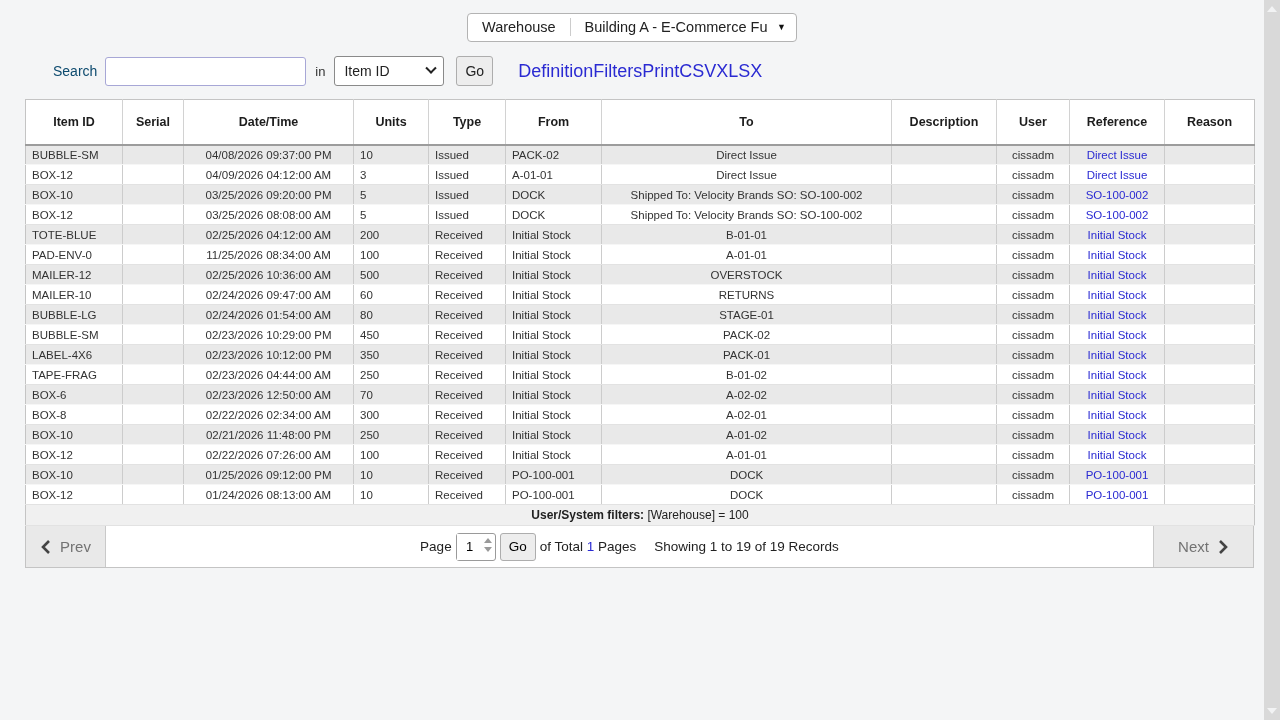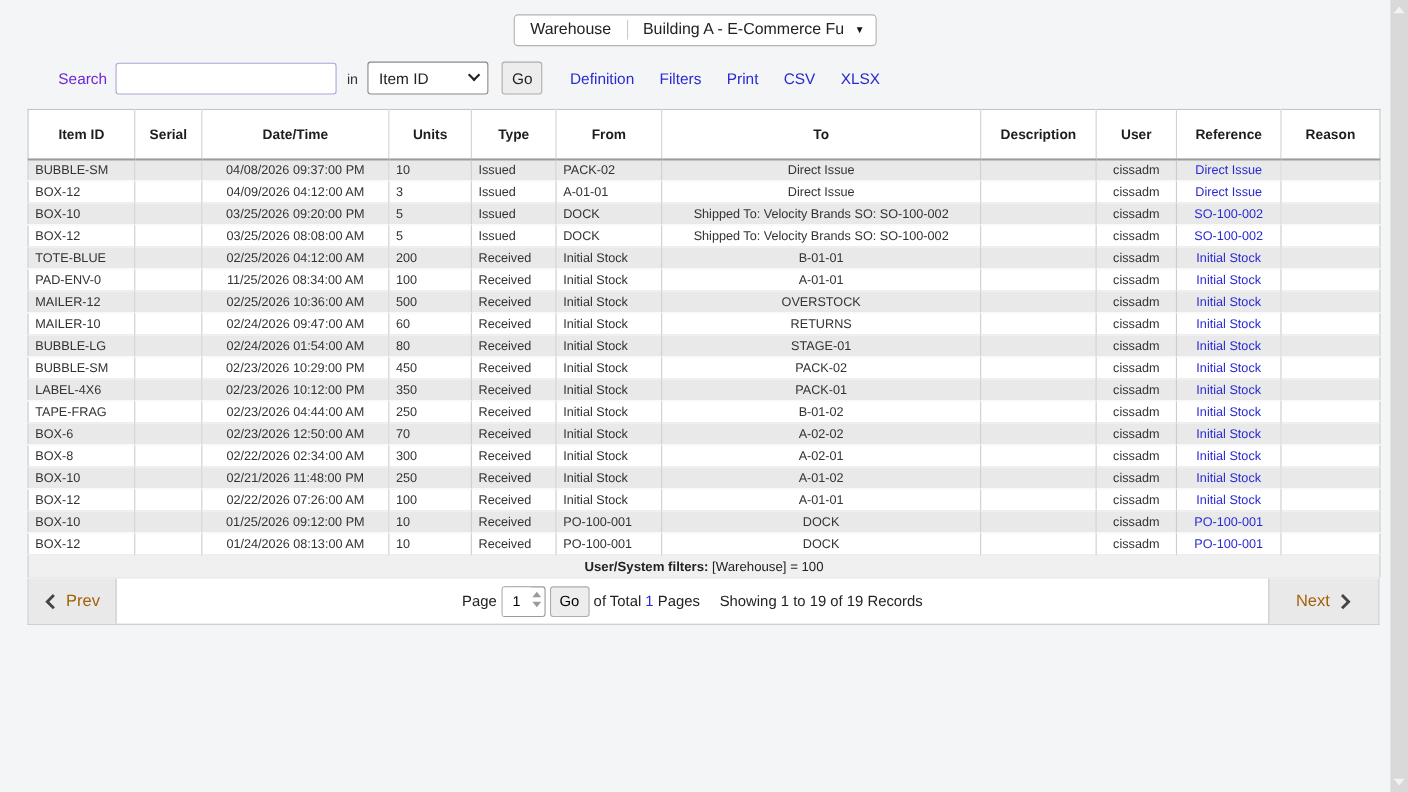--- a/index.html
+++ b/index.html
@@ -25,37 +25,37 @@
     background: #fff; border: 1px solid #b3b3b3; border-radius: 4px;
     padding: 4px 10px 5px 14px; font-size: 14.5px; color: #222; cursor: pointer;
     max-width: 330px;
   }
   .ctx .sep { width: 1px; height: 18px; background: #ccc; }
   .ctx .loc { white-space: nowrap; overflow: hidden; max-width: 205px; }
   .ctx .caret { font-size: 9px; color: #111; margin-left: -4px; }
 
   
   .search-row { display: flex; align-items: center; margin: 13px 0 0 53px; height: 32px; }
-  .search-row label { font-size: 14px; color: #6d28d9; margin-right: 8px; }
+  .search-row label { font-size: 14px; color: #0c4a6e; margin-right: 8px; }
   .search-input {
     width: 201px; height: 29px; border: 1px solid #a7a7d6; border-radius: 3px;
     background: #fff; font: 13px "Liberation Sans", sans-serif; padding: 0 6px; outline: none;
   }
   .in-label { font-size: 13px; margin: 0 9px 0 9px; color: #333; }
   .fake-select {
     display: inline-flex; align-items: center; justify-content: space-between;
     width: 110px; height: 30px; background: #fff; border: 1px solid #8a8a8a; border-radius: 3px;
     padding: 0 8px 0 9px; font-size: 14px; color: #222; cursor: pointer;
   }
   .chev { width: 8px; height: 8px; border-right: 2px solid #222; border-bottom: 2px solid #222; transform: rotate(45deg) translate(-2px,-2px); }
   .go-btn {
     margin-left: 12px; height: 30px; padding: 0 8px; background: #ededed; border: 1px solid #adadad;
     border-radius: 3px; font: 14px "Liberation Sans", sans-serif; color: #222; cursor: pointer;
   }
-  .action-links { display: flex; gap: 23px; margin-left: 25px; font-size: 14px; align-items: flex-end; }
+  .action-links { display: flex; margin-left: 25px; font-size: 18px; align-items: flex-end; }
   .action-links a { color: #2a2ad2; text-decoration: none; cursor: pointer; }
 
   
   table.grid {
     margin: 12px 0 0 25px; width: 1229px; border-collapse: collapse; table-layout: fixed;
     background: #fff; border: 1px solid #c4c4c4; font-size: 11.5px;
   }
   .grid thead th {
     height: 45px; font-size: 12.5px; font-weight: bold; color: #1d1d1d; text-align: center;
     background: #fff; border-right: 1px solid #d2d2d2; border-bottom: 2px solid #9c9c9c;
@@ -73,21 +73,21 @@
     background: #f0f0f0; text-align: center; font-size: 12px; color: #222; height: 21px; border-right: none;
   }
   tr.filters-note b { font-weight: bold; }
 
   
   .pager {
     margin: 0 0 0 25px; width: 1229px; height: 42px; background: #fff;
     border: 1px solid #c4c4c4; border-top: none; display: flex; align-items: stretch; font-size: 15px;
   }
   .pg-btn { display: flex; align-items: center; justify-content: center; gap: 9px;
-    background: #e9e9e9; color: #a16207; cursor: pointer; }
+    background: #e9e9e9; color: #737373; cursor: pointer; }
   .pg-prev { width: 80px; border-right: 1px solid #c9c9c9; }
   .pg-next { width: 100px; border-left: 1px solid #c9c9c9; }
   .pg-mid { flex: 1; display: flex; align-items: center; justify-content: center; gap: 4px; font-size: 13.5px; color: #222; }
   .page-box { position: relative; width: 40px; height: 28px; border: 1px solid #9a9a9a; border-radius: 3px; background: #fff; }
   .page-box input { width: 26px; height: 26px; border: none; outline: none; text-align: center; font: 13px "Liberation Sans", sans-serif; }
   .spinners { position: absolute; right: 3px; top: 4px; display: flex; flex-direction: column; gap: 4px; cursor: pointer; }
   .sp-up   { width: 0; height: 0; border-left: 4px solid transparent; border-right: 4px solid transparent; border-bottom: 5px solid #9a9a9a; }
   .sp-down { width: 0; height: 0; border-left: 4px solid transparent; border-right: 4px solid transparent; border-top: 5px solid #9a9a9a; }
   .pg-go { height: 28px; padding: 0 8px; background: #ededed; border: 1px solid #adadad; border-radius: 3px;
     font: 13.5px "Liberation Sans", sans-serif; cursor: pointer; }

